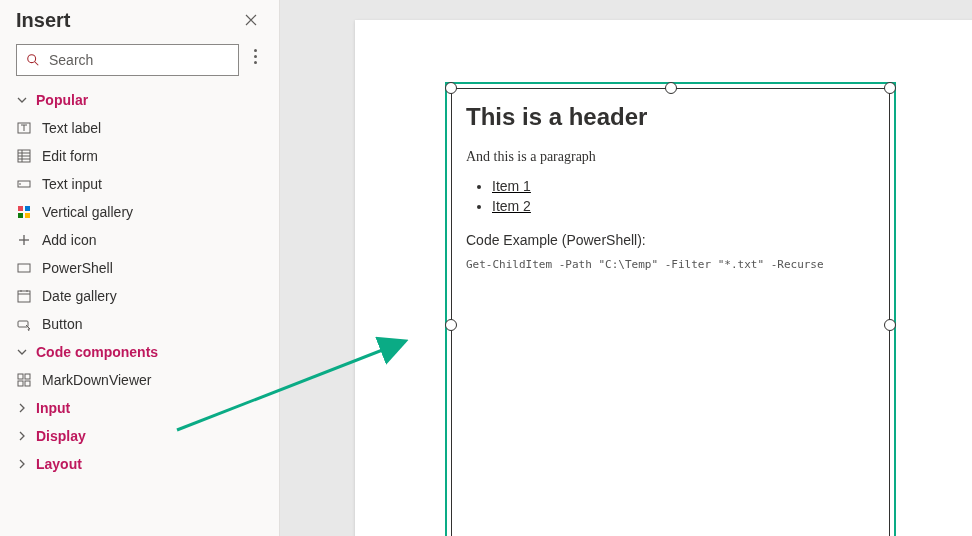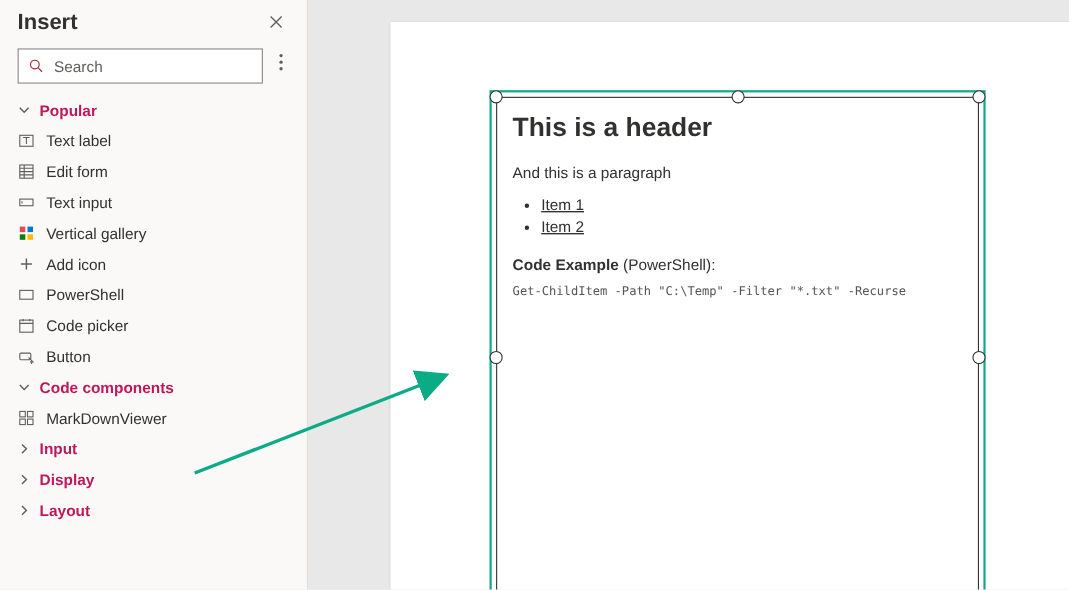--- a/index.html
+++ b/index.html
@@ -154,29 +154,30 @@
     .md-h1 {
       font-size: 24px;
       font-weight: 700;
       color: #323130;
       margin-bottom: 18px;
     }
     .md-p {
       font-size: 14px;
       color: #323130;
       margin-bottom: 12px;
+      font-family: Liberation Serif, serif;
     }
     .md-ul {
       padding-left: 26px;
       margin-bottom: 16px;
       text-decoration: underline;
     }
     .md-ul li { font-size: 14px; color: #323130; line-height: 1.4; }
     .md-codelabel { font-size: 14px; color: #323130; margin-bottom: 10px; }
-    .md-codelabel .bold { font-weight: 700; }
+    .md-codelabel .bold { font-weight: 400; }
     .md-code {
       font-family: Consolas, monospace;
       font-size: 11px;
       color: #555;
       white-space: pre;
     }
     .arrow-svg {
       position: absolute;
       left: 165px; top: 330px;
       width: 250px; height: 110px;
@@ -290,21 +291,21 @@
 
     <div class="tree-item">
       <span class="icon-slot">
         <svg width="14" height="14" viewBox="0 0 14 14">
             <rect x="1" y="2" width="12" height="11" stroke="#605e5c" fill="none"></rect>
             <line x1="1" y1="5" x2="13" y2="5" stroke="#605e5c"></line>
             <line x1="4" y1="1" x2="4" y2="3" stroke="#605e5c"></line>
             <line x1="10" y1="1" x2="10" y2="3" stroke="#605e5c"></line>
           </svg>
       </span>
-      <span>Code picker</span>
+      <span>Date gallery</span>
     </div>
 
     <div class="tree-item">
       <span class="icon-slot">
         <svg width="14" height="14" viewBox="0 0 14 14">
             <rect x="1" y="4" width="10" height="6" rx="1" stroke="#605e5c" fill="none"></rect>
             <path d="M9 8 L13 12 L11 12 L12 14" stroke="#605e5c" fill="none"></path>
           </svg>
       </span>
       <span>Button</span>

